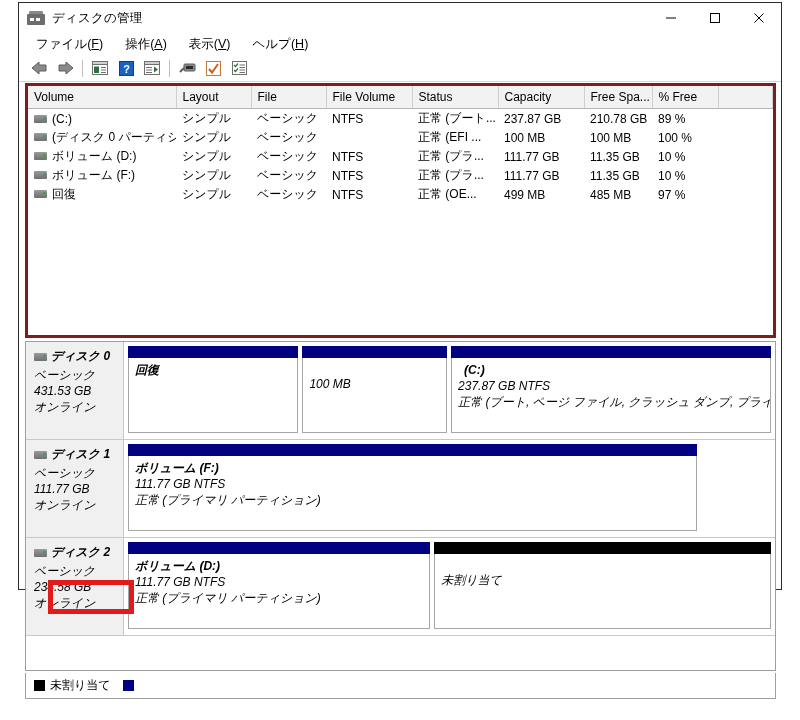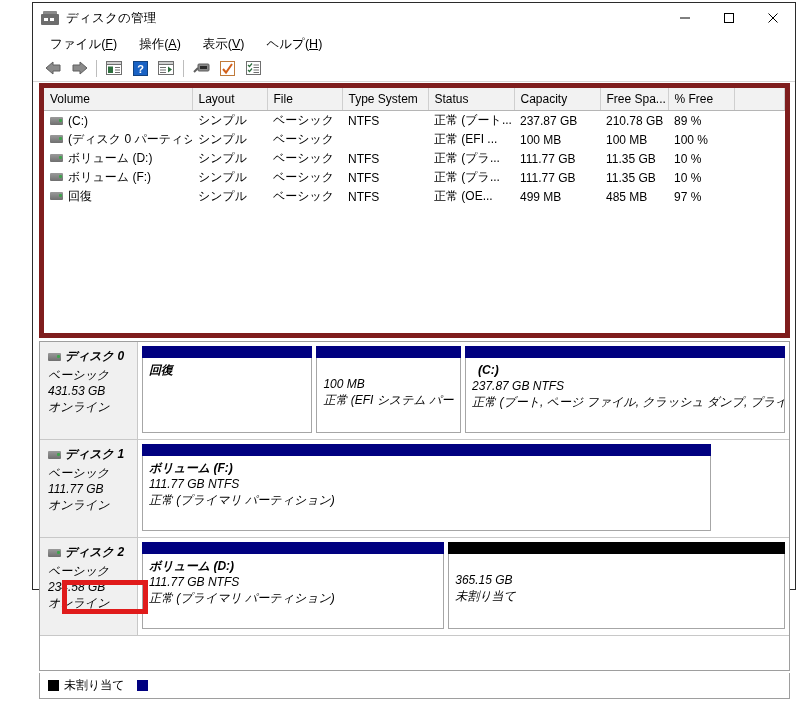--- a/index.html
+++ b/index.html
@@ -4,21 +4,21 @@
 <style>
   html,body{margin:0;padding:0;}
   body{
     width:800px;height:720px;
     background:#ffffff;
     font-family:"Liberation Sans","DejaVu Sans",sans-serif;
     font-size:12px;color:#000;
     overflow:hidden;
   }
   .window{
-    position:absolute;left:32px;top:2px;
+    position:absolute;left:18px;top:2px;
     width:764px;height:588px;
     background:#ffffff;
     border:1px solid #2b2b2b;
     box-sizing:border-box;
   }
   
   .titlebar{
     height:30px;display:flex;align-items:center;
     background:#ffffff;
   }
@@ -63,21 +63,21 @@
     border-bottom:1px solid #d6d6d6;
   }
   .tb-btn{
     width:26px;height:22px;display:flex;align-items:center;justify-content:center;
   }
   .tb-sep{width:1px;height:17px;background:#bdbdbd;margin:0 4px;}
   
   .listpanel{
     position:absolute;left:6px;top:80px;width:751px;height:255px;
     background:#ffffff;
-    border:5px solid #7f1d1d;
+    border:3px solid #7f1d1d;
     box-sizing:border-box;
     overflow:hidden;
   }
   table.vollist{border-collapse:collapse;width:100%;table-layout:fixed;}
   table.vollist th{
     background:#f2f2f2;
     border-right:1px solid #cfcfcf;
     border-bottom:1px solid #b5b5b5;
     font-weight:normal;
     font-size:12px;
@@ -299,21 +299,21 @@
           <col style="width:86px">
         <col style="width:68px">
           <col style="width:66px">
           <col>
       </colgroup>
       <thead>
         <tr>
           <th>Volume</th>
           <th>Layout</th>
           <th>File</th>
-          <th>Type System</th>
+          <th>File Volume</th>
           <th>Status</th>
           <th>Capacity</th>
           <th>Free Spa...</th>
           <th>% Free</th>
           <th></th>
         </tr>
       </thead>
       <tbody>
         <tr>
           <td class="volcell"><span class="drive-ico"></span><span>(C:)</span></td>
@@ -391,21 +391,20 @@
           <div class="bar primary"></div>
           <div class="bodybox">
             <div class="l1">回復</div>
           </div>
         </div>
         <div class="part" style="flex:0 0 22.5%">
           <div class="bar primary"></div>
           <div class="bodybox">
             <div class="pad"></div>
             <div class="l2">100 MB</div>
-            <div class="l3">正常 (EFI システム パー</div>
           </div>
         </div>
         <div class="part" style="flex:1 1 51%">
           <div class="bar primary"></div>
           <div class="bodybox">
             <div class="l1" style="padding-left:6px">(C:)</div>
             <div class="l2">237.87 GB NTFS</div>
             <div class="l3">正常 (ブート, ページ ファイル, クラッシュ ダンプ, プライマリ パーティション</div>
           </div>
         </div>
@@ -450,21 +449,20 @@
           <div class="bodybox">
             <div class="l1">ボリューム  (D:)</div>
             <div class="l2">111.77 GB NTFS</div>
             <div class="l3">正常 (プライマリ パーティション)</div>
           </div>
         </div>
         <div class="part" style="flex:1 1 53%">
           <div class="bar unalloc"></div>
           <div class="bodybox">
             <div class="pad"></div>
-            <div class="l2">365.15 GB</div>
             <div class="l3">未割り当て</div>
           </div>
         </div>
       </div>
     </div>
 
     <div class="annot" style="left:22px;top:238px;width:86px;height:34px;"></div>
 
   </div>
 

